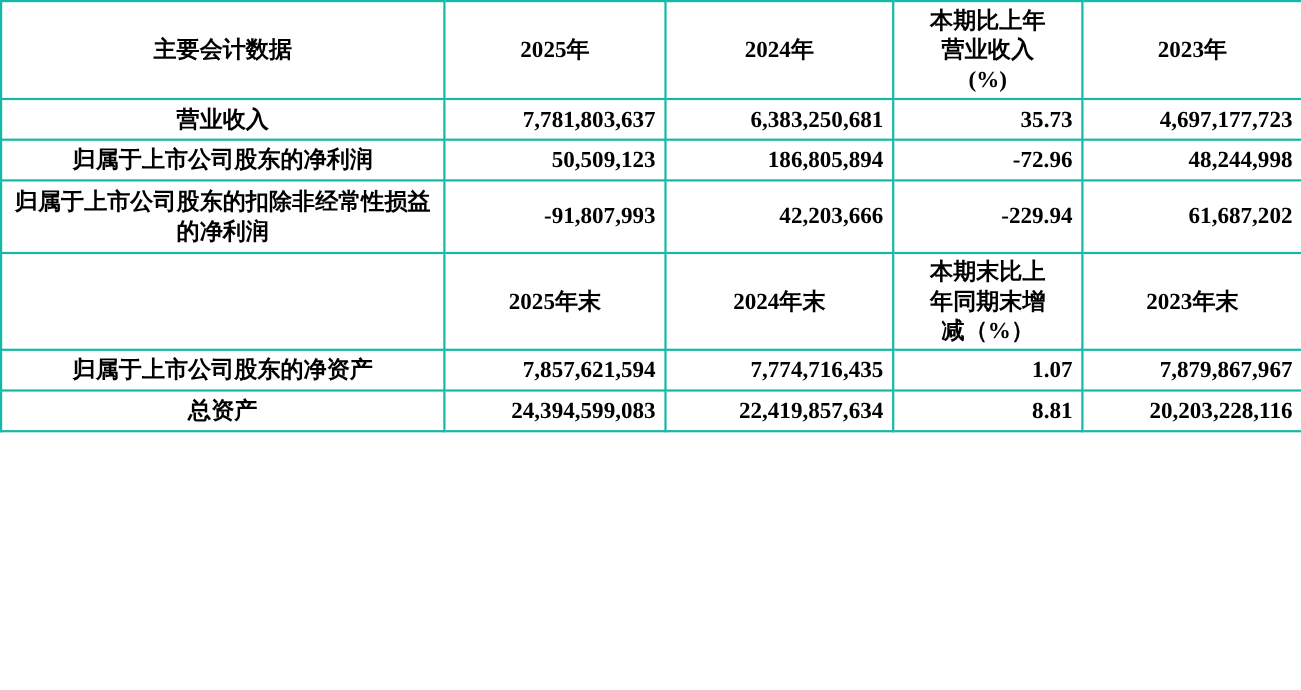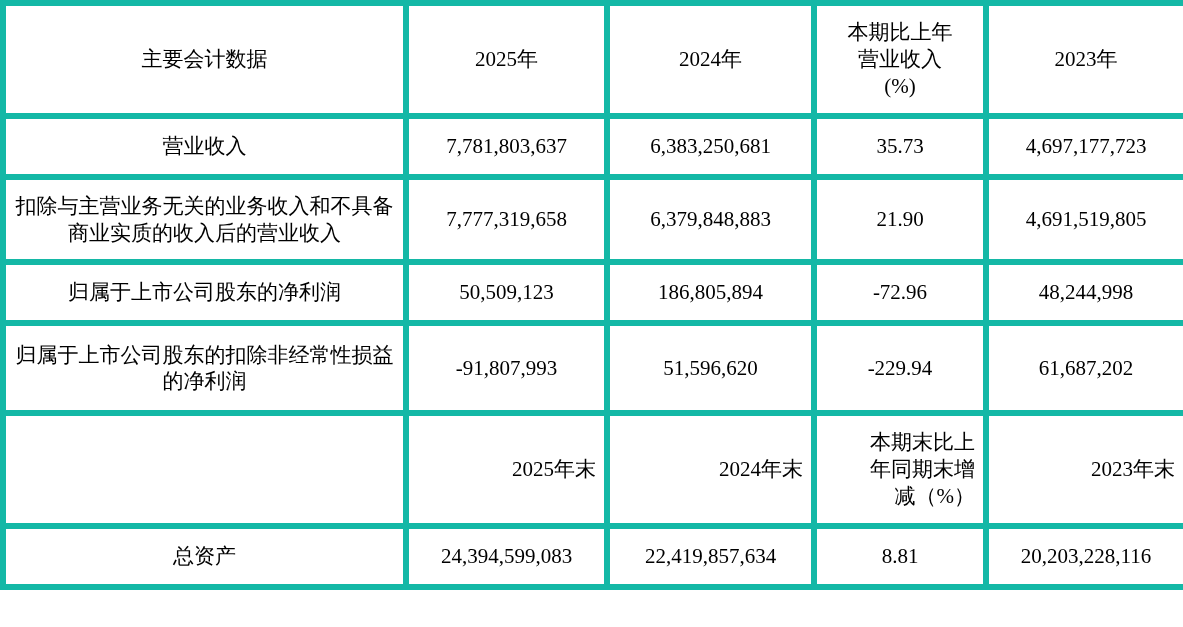--- a/index.html
+++ b/index.html
@@ -19,55 +19,55 @@
     height: 627px;
     box-sizing: border-box;
   }
   table.fin {
     border-collapse: collapse;
     width: 1183px;
     table-layout: fixed;
     font-size: 21px;
   }
   table.fin td {
-    border: 6px solid #14b8a6;
-    padding: 13px 8px;
+    border: 2px solid #14b8a6;
+    padding: 3px 8px;
     vertical-align: middle;
     line-height: 1.28;
     font-size: 21px;
     height: 29px;
+    font-weight: bold;
   }
   
   col.c0 { width: 403px; }
   col.c1 { width: 201px; }
   col.c2 { width: 207px; }
   col.c3 { width: 172px; }
   col.c4 { width: 200px; }
 
   .label {
     text-align: center;
     white-space: normal;
   }
   .num {
-    text-align: center;
+    text-align: right;
     font-family: "Liberation Serif", "DejaVu Serif", serif;
   }
   .hdr {
     text-align: center;
     vertical-align: middle;
   }
   .tall {
     height: 85px;
   }
   .hdr-first {
     height: 95px;
   }
   .mid-head {
     height: 96px;
-    text-align: right;
   }
   .blank {
     text-align: center;
   }
 </style>
 </head>
 <body>
 
 <div class="sheet">
   <table class="fin">
@@ -92,58 +92,58 @@
       </tr>
 
       <tr>
         <td class="label">营业收入</td>
         <td class="num">7,781,803,637</td>
         <td class="num">6,383,250,681</td>
         <td class="num">35.73</td>
         <td class="num">4,697,177,723</td>
       </tr>
 
-      <tr>
-        <td class="label tall">扣除与主营业务无关的业务收入和不具备商业实质的收入后的营业收入</td>
-        <td class="num tall">7,777,319,658</td>
-        <td class="num tall">6,379,848,883</td>
-        <td class="num tall">21.90</td>
-        <td class="num tall">4,691,519,805</td>
-      </tr>
 
 
       <tr>
         <td class="label">归属于上市公司股东的净利润</td>
         <td class="num">50,509,123</td>
         <td class="num">186,805,894</td>
         <td class="num">-72.96</td>
         <td class="num">48,244,998</td>
       </tr>
 
       <tr>
         <td class="label" style="height:58px">归属于上市公司股东的扣除非经常性损益的净利润</td>
         <td class="num">-91,807,993</td>
-        <td class="num">51,596,620</td>
+        <td class="num">42,203,666</td>
         <td class="num">-229.94</td>
         <td class="num">61,687,202</td>
       </tr>
 
 
       <tr>
         <td class="blank mid-head"></td>
         <td class="hdr mid-head">2025年末</td>
         <td class="hdr mid-head">2024年末</td>
         <td class="hdr mid-head">
           <div>本期末比上</div>
           <div>年同期末增</div>
           <div>减（%）</div>
         </td>
         <td class="hdr mid-head">2023年末</td>
       </tr>
 
+      <tr>
+        <td class="label">归属于上市公司股东的净资产</td>
+        <td class="num">7,857,621,594</td>
+        <td class="num">7,774,716,435</td>
+        <td class="num">1.07</td>
+        <td class="num">7,879,867,967</td>
+      </tr>
 
       <tr>
         <td class="label">总资产</td>
         <td class="num">24,394,599,083</td>
         <td class="num">22,419,857,634</td>
         <td class="num">8.81</td>
         <td class="num">20,203,228,116</td>
       </tr>
     </tbody>
   </table>

